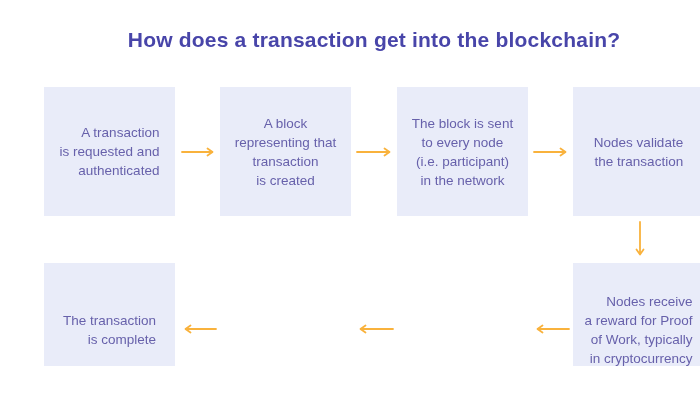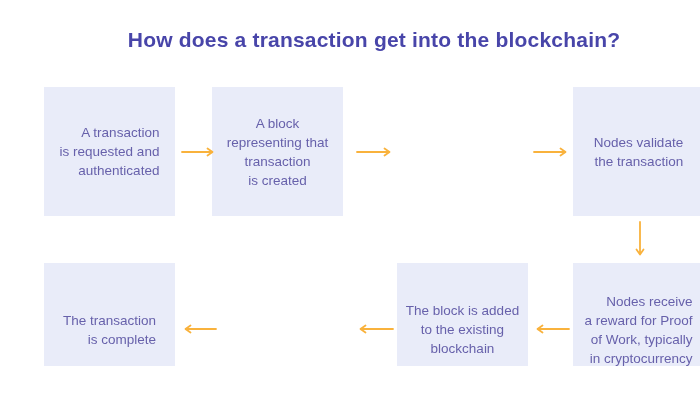--- a/index.html
+++ b/index.html
@@ -38,21 +38,21 @@
     text-align:center;
     color:var(--box-text);
     font-size:13.5px;
     line-height:19px;
     white-space:pre-line;
     padding:4px;
   }
   .row1{top:87px;height:129px;}
   .row2{top:263px;height:133px;}
   .c1{left:20px;text-align:right;}
-  .c2{left:188px;}
+  .c2{left:196px;}
   .c3{left:373px;}
   .c4{left:549px;text-align:right;}
   .arrow{
     position:absolute;
     color:var(--arrow);
     display:block;
   }
   .arrow svg{display:block;}
   .ar1{left:157px;top:146px;}
   .ar2{left:332px;top:146px;}
@@ -69,30 +69,31 @@
 
   <div class="title">How does a transaction get into the blockchain?</div>
 
   <div class="step-box row1 c1">A transaction
 is requested and
 authenticated</div>
   <div class="step-box row1 c2">A block
 representing that
 transaction
 is created</div>
+  <div class="step-box row1 c3">The block is sent
+to every node
+(i.e. participant)
+in the network</div>
   <div class="step-box row1 c4">Nodes validate
 the transaction</div>
 
   <div class="step-box row2 c4">Nodes receive
 a reward for Proof
 of Work, typically
 in cryptocurrency</div>
-  <div class="step-box row2 c3">The block is added
-to the existing
-blockchain</div>
   <div class="step-box row2 c1">The transaction
 is complete</div>
 
   <span class="arrow ar1">
     <svg width="36" height="12" viewBox="0 0 36 12">
         <path d="M1 6 H30 M26.5 2.5 L31.5 6 L26.5 9.5" stroke="currentColor" stroke-width="1.8" fill="none" stroke-linecap="round" stroke-linejoin="round"></path>
       </svg>
   </span>
   <span class="arrow ar2">
     <svg width="38" height="12" viewBox="0 0 38 12">

